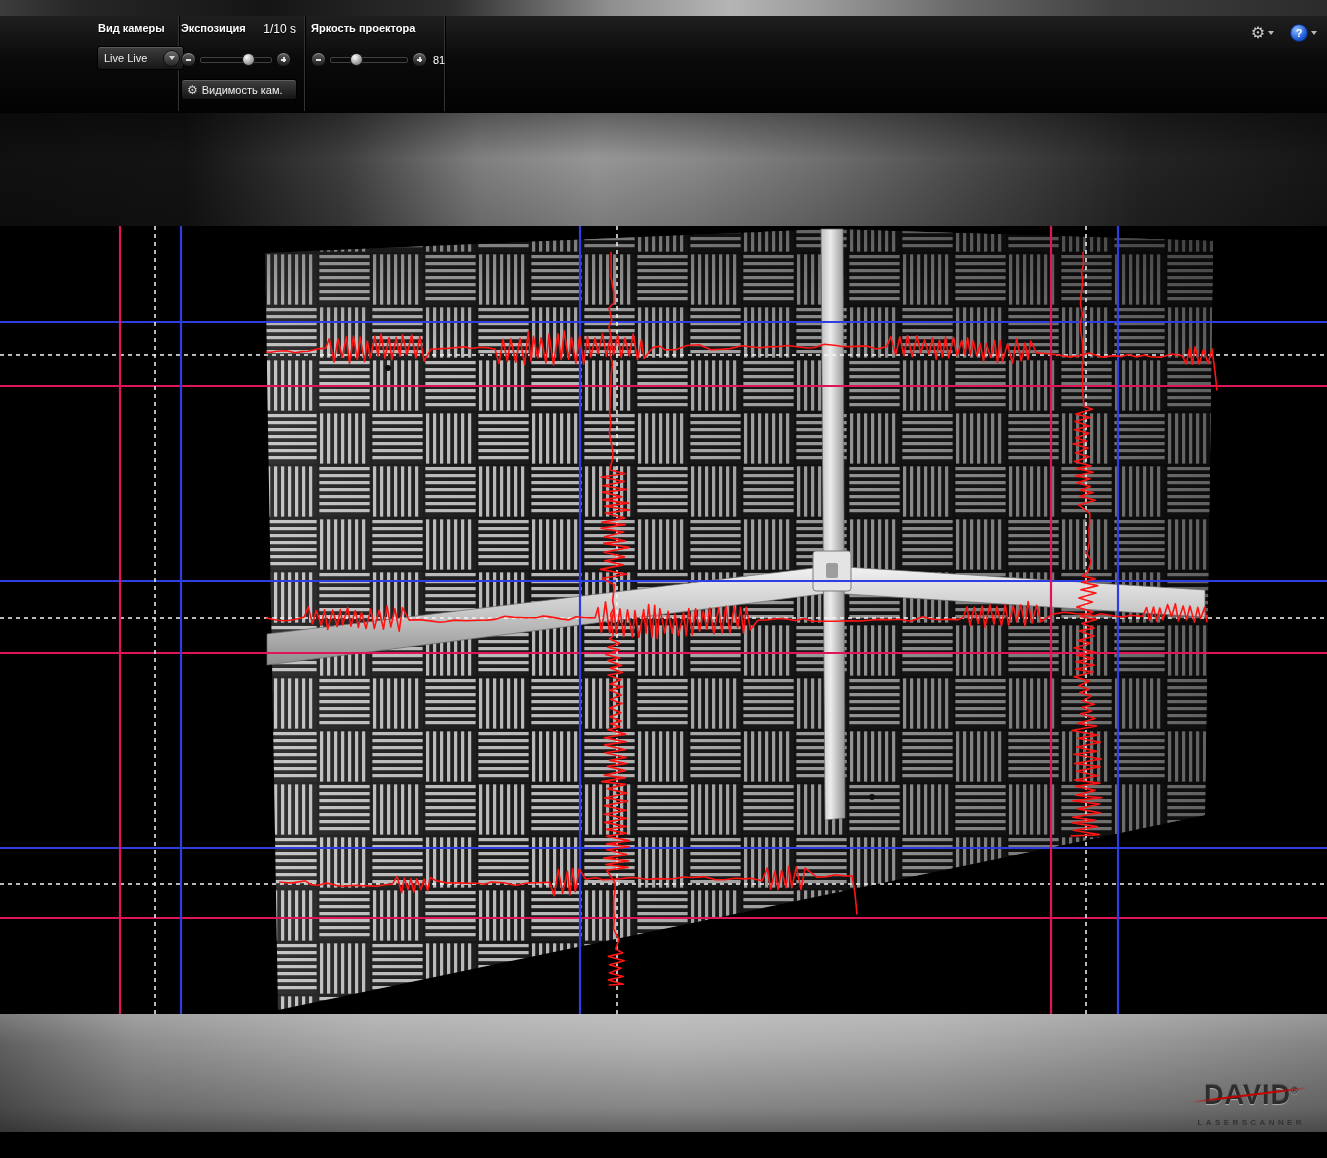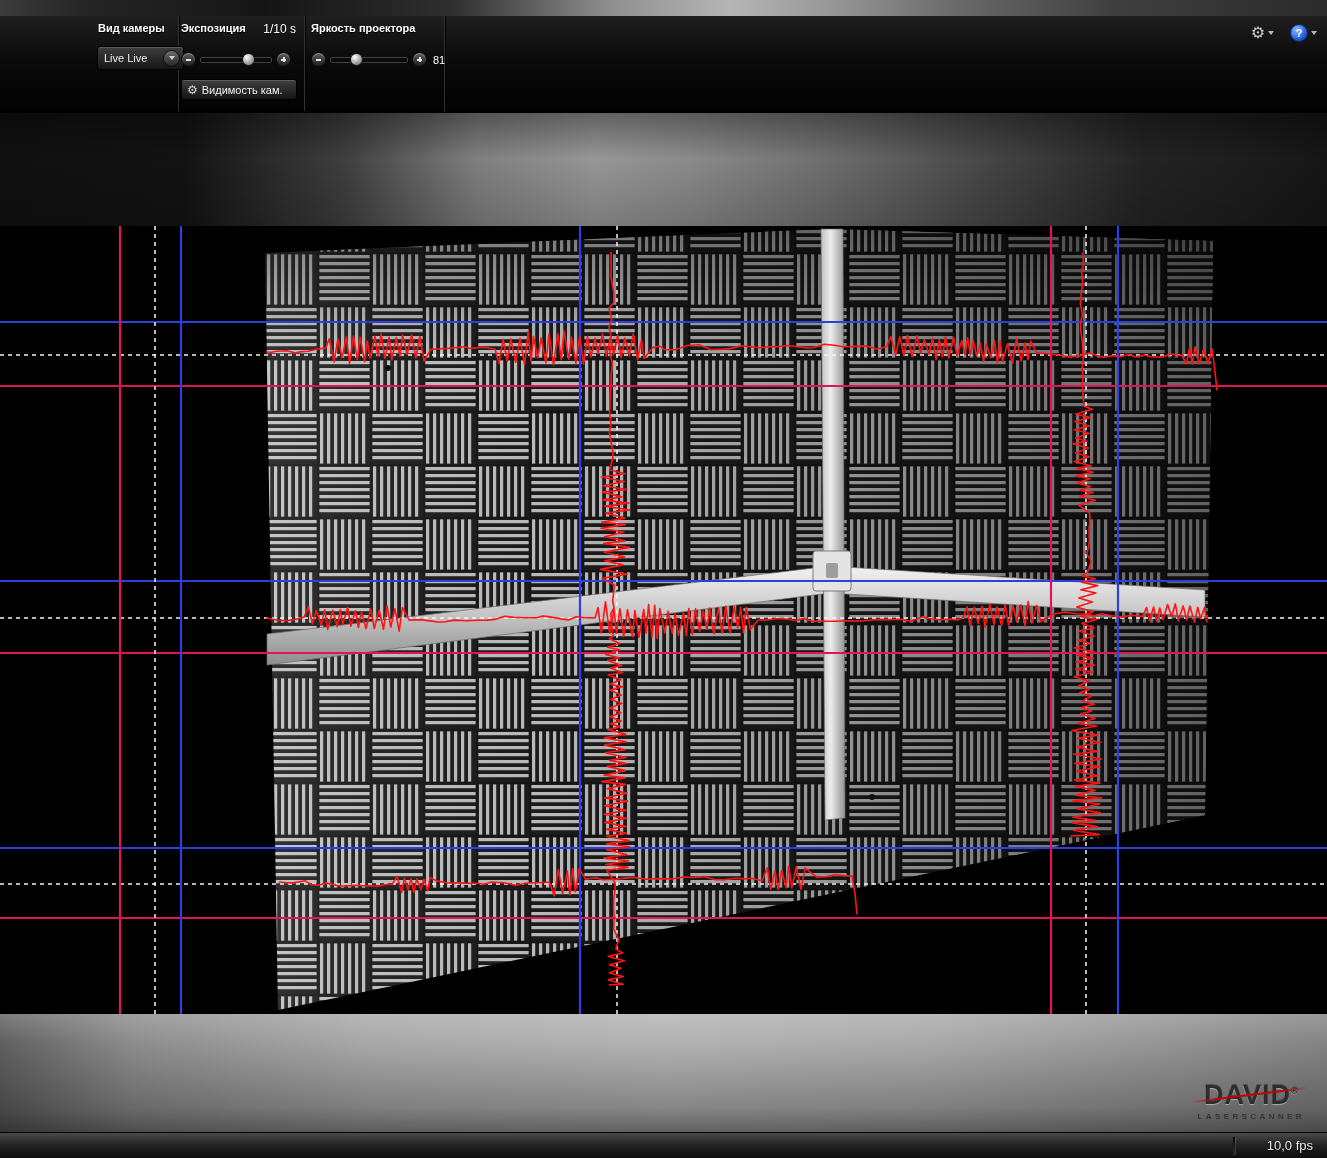--- a/index.html
+++ b/index.html
@@ -16,21 +16,21 @@
     background:linear-gradient(180deg,rgba(255,255,255,.18) 0%,rgba(0,0,0,0) 25%,rgba(0,0,0,.25) 80%,rgba(0,0,0,.45) 100%),
                linear-gradient(90deg,#5f5f5f 0%,#8c8c8c 10%,#a8a8a8 28%,#b2b2b2 50%,#a9a9a9 70%,#949494 88%,#838383 100%);}
 
   
   .logo{position:absolute;right:22px;top:64px;text-align:center;}
   .logo-main{font-size:27px;font-weight:900;letter-spacing:1px;color:#2d2d2d;line-height:26px;position:relative;
              text-shadow:0 1px 1px rgba(255,255,255,.45),0 -1px 1px rgba(0,0,0,.35);}
   .logo-main sup{font-size:9px;font-weight:700;vertical-align:super;}
   .logo-red-line{position:absolute;left:-8px;right:-4px;top:16px;height:2px;transform:rotate(-7deg);
              background:linear-gradient(90deg,rgba(200,0,0,0),#c40000 25%,#c40000 75%,rgba(200,0,0,0));}
-  .logo-sub{font-size:8px;font-weight:700;letter-spacing:3.4px;color:#343434;margin-top:4px;}
+  .logo-sub{font-size:8px;font-weight:700;letter-spacing:3.4px;color:#343434;margin-top:10px;}
 
   
   #scene{position:absolute;left:0;top:0;z-index:1;}
 
   
   .toolbar{position:absolute;left:0;top:16px;width:100%;height:97px;z-index:4;
     background:linear-gradient(180deg,#1f1f1f,#0a0a0a 45%,#020202);}
   .group{position:absolute;top:0;height:95px;border-right:1px solid #333;box-shadow:1px 0 0 #000;}
   .gtitle{position:absolute;top:6px;left:6px;font-size:11px;font-weight:bold;color:#fff;
           white-space:nowrap;text-shadow:0 1px 1px #000;}
@@ -298,18 +298,14 @@
         <span class="gear-big">⚙</span>
         <i class="dd-mini"></i>
       </div>
       <div class="tb-ctl">
         <span class="help-circle">?</span>
         <i class="dd-mini"></i>
       </div>
     </div>
   </div>
 
-  <div class="statusbar">
-    <div class="status-sep"></div>
-    <span class="fps">10,0 fps</span>
-  </div>
 
 </div>
 
 </body></html>

